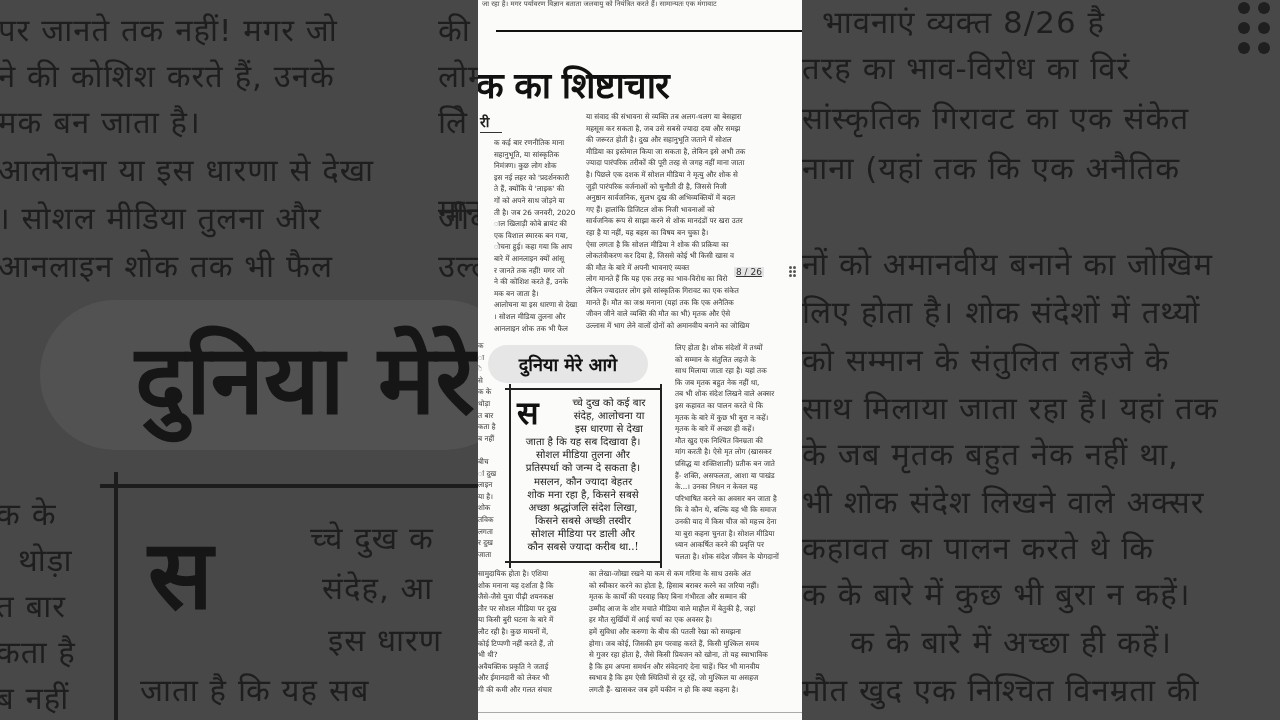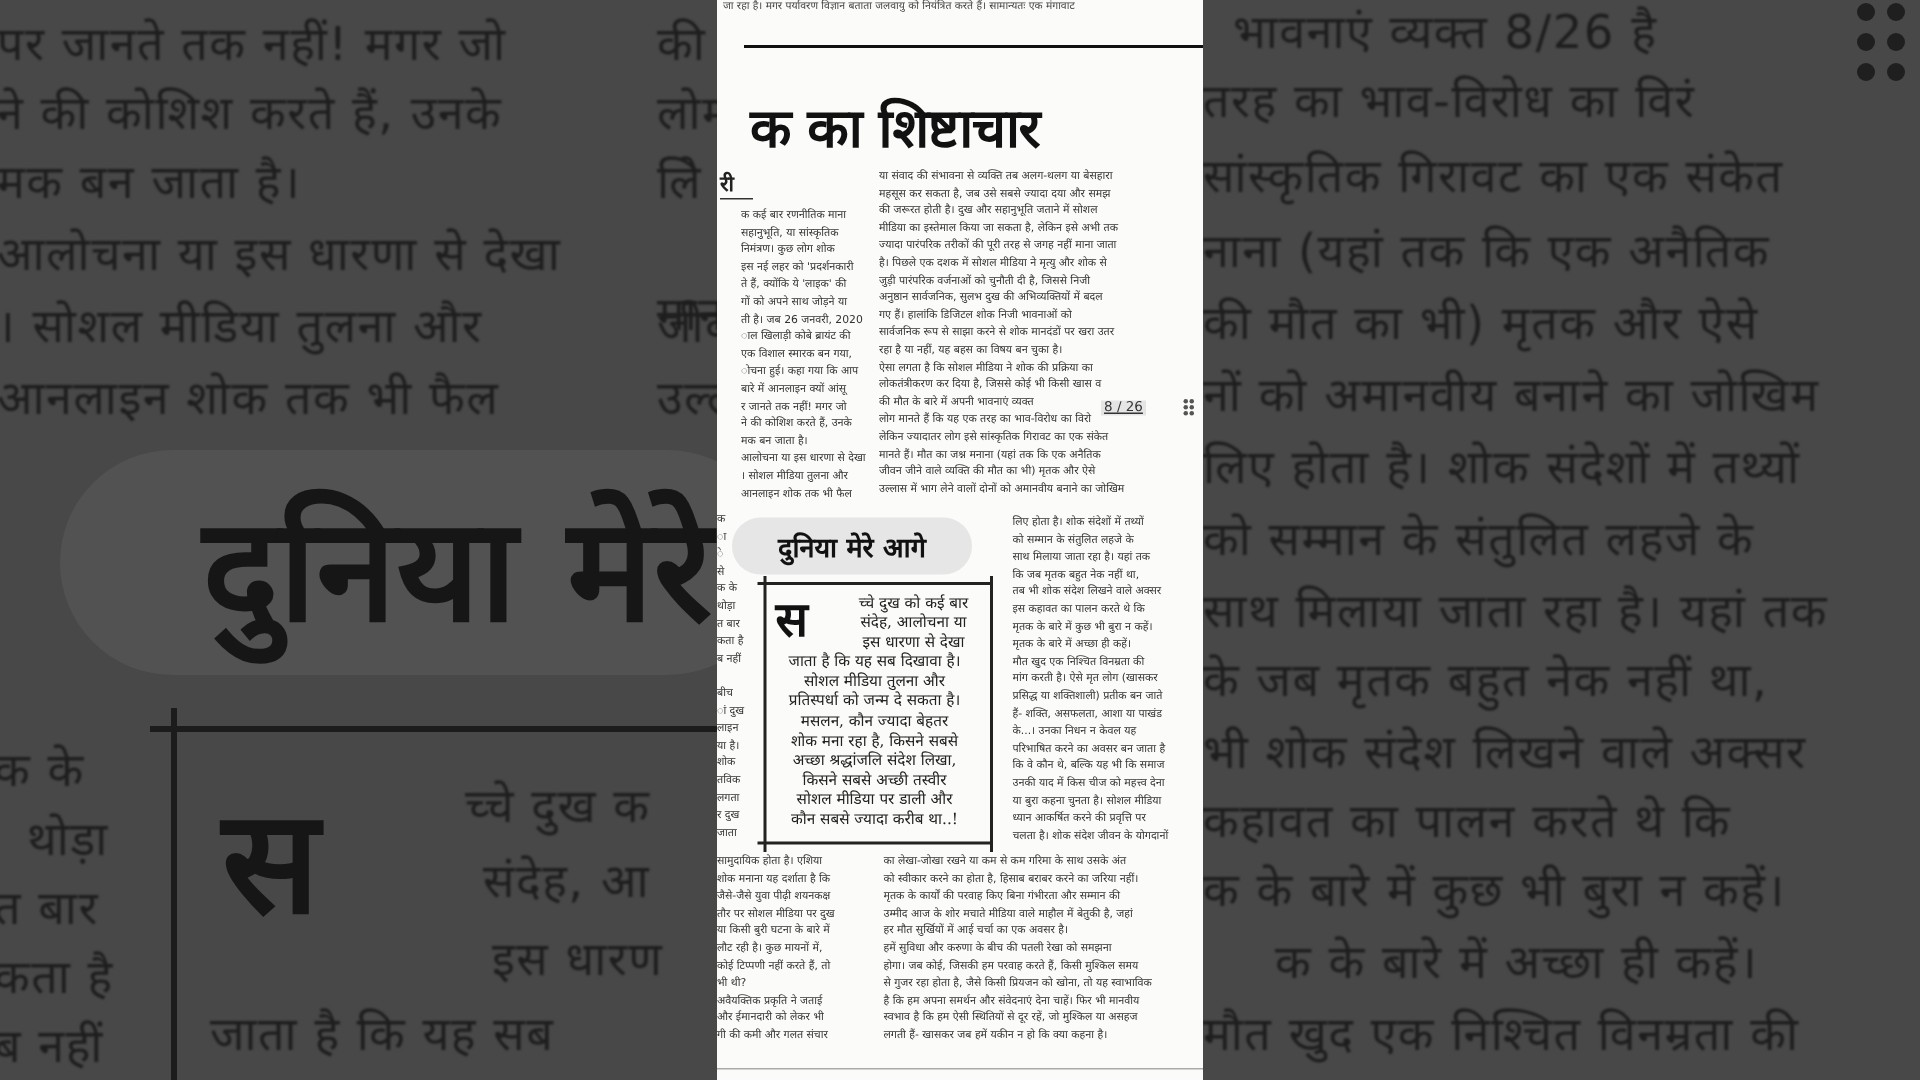--- a/index.html
+++ b/index.html
@@ -15,21 +15,21 @@
   .bg-pill { position: absolute; background: #525252; border-radius: 90px; }
   .bg-hline { position: absolute; height: 4px; background: #1c1c1c; }
   .bg-vline { position: absolute; width: 4px; background: #1c1c1c; }
   .bg-dots { position: absolute; display: grid; grid-template-columns: 12px 12px; gap: 8px; }
   .bg-dots span { width: 12px; height: 12px; border-radius: 50%; background: #1f1f1f; }
 
   
   .page { position: absolute; left: 478px; top: 0; width: 324px; height: 720px; background: #fbfbf9; overflow: hidden; color: #2a2a2a; }
   .topline { position: absolute; left: 4px; top: 0; width: 320px; font-size: 7px; line-height: 9px; white-space: nowrap; color: #444; }
   .rule-top { position: absolute; left: 18px; top: 30px; width: 306px; height: 2px; background: #111; }
-  .headline { position: absolute; left: -2px; top: 60px; font-size: 36px; font-weight: bold; color: #111; white-space: nowrap; font-family: "DejaVu Sans", sans-serif; letter-spacing: -1px; margin-left: 24px; }
+  .headline { position: absolute; left: -2px; top: 60px; font-size: 36px; font-weight: bold; color: #111; white-space: nowrap; font-family: "DejaVu Sans", sans-serif; letter-spacing: -1px; }
   .byline { position: absolute; left: 2px; top: 112px; font-size: 14px; font-weight: bold; color: #222; }
   .byline-rule { position: absolute; left: 2px; top: 132px; width: 22px; height: 1px; background: #333; }
 
   .col { position: absolute; font-size: 7.2px; line-height: 11.6px; color: #333; text-align: justify; overflow: hidden; }
   .col p { white-space: nowrap; overflow: hidden; }
   .col-left { left: 0; top: 137px; width: 103px; padding-left: 16px; }
   .col-right { left: 108px; top: 111px; width: 214px; }
   .col-lowleft { left: 0; top: 568px; width: 100px; }
   .col-lowright { left: 111px; top: 568px; width: 212px; }
   .col-narrow-left { left: 0; top: 340px; width: 26px; }
@@ -81,21 +81,20 @@
   <div class="bg-text" style="left:-4px; top:584px;">त बार</div>
   <div class="bg-text" style="left:-4px; top:630px;">कता है</div>
   <div class="bg-text" style="left:-4px; top:676px;">ब नहीं</div>
 </div>
 
 <div class="bg bg-right">
   <div class="bg-text" style="left:20px; top:0px;">भावनाएं व्यक्त    8/26   है</div>
   <div class="bg-text" style="left:0px; top:46px;">तरह का भाव-विरोध का विरं</div>
   <div class="bg-text" style="left:0px; top:96px;">सांस्कृतिक गिरावट का एक संकेत</div>
   <div class="bg-text" style="left:0px; top:146px;">नाना (यहां तक कि एक अनैतिक</div>
-  <div class="bg-text" style="left:0px; top:194px;">की मौत का भी) मृतक और ऐसे</div>
   <div class="bg-text" style="left:0px; top:242px;">नों को अमानवीय बनाने का जोखिम</div>
   <div class="bg-text" style="left:0px; top:290px;">लिए होता है। शोक संदेशों में तथ्यों</div>
   <div class="bg-text" style="left:0px; top:338px;">को सम्मान के संतुलित लहजे के</div>
   <div class="bg-text" style="left:0px; top:386px;">साथ मिलाया जाता रहा है। यहां तक</div>
   <div class="bg-text" style="left:0px; top:432px;">के जब मृतक बहुत नेक नहीं था,</div>
   <div class="bg-text" style="left:0px; top:480px;">भी शोक संदेश लिखने वाले अक्सर</div>
   <div class="bg-text" style="left:0px; top:526px;">कहावत का पालन करते थे कि</div>
   <div class="bg-text" style="left:0px; top:572px;">क के बारे में कुछ भी बुरा न कहें।</div>
   <div class="bg-text" style="left:0px; top:620px;padding-left:48px;">क के बारे में अच्छा ही कहें।</div>
   <div class="bg-text" style="left:0px; top:668px;">मौत खुद एक निश्चित विनम्रता की</div>

